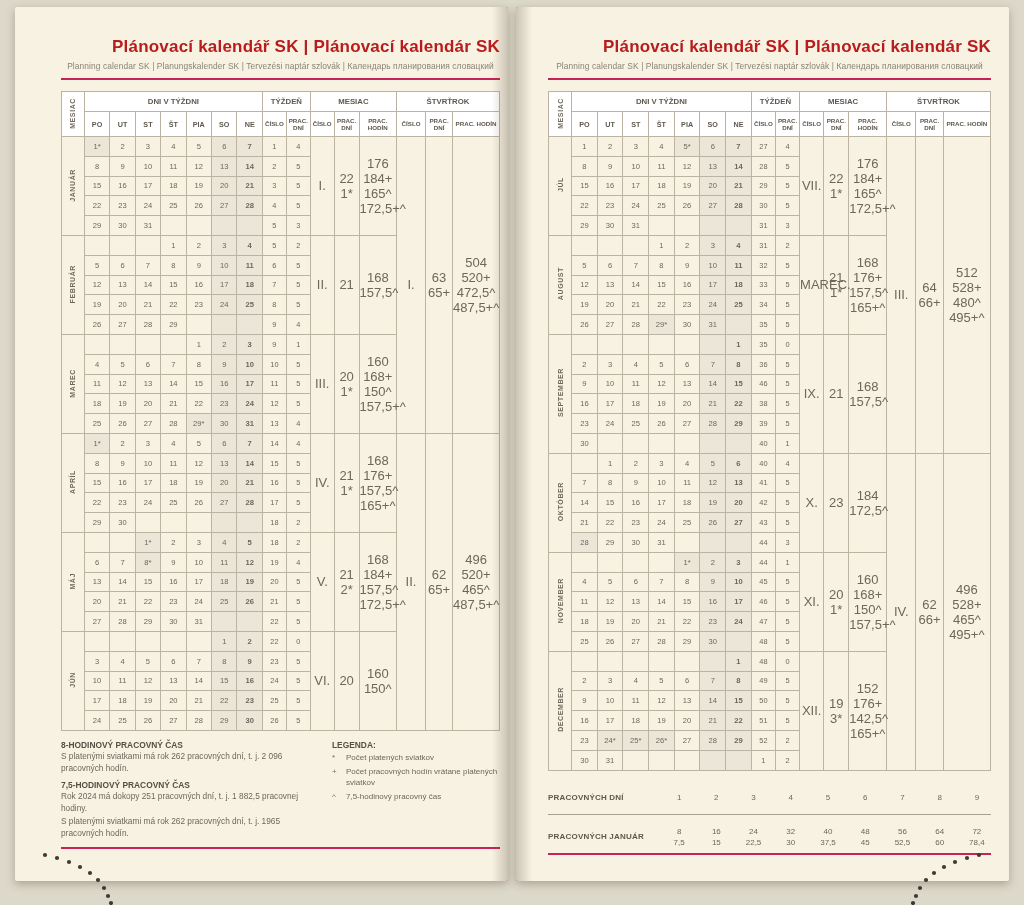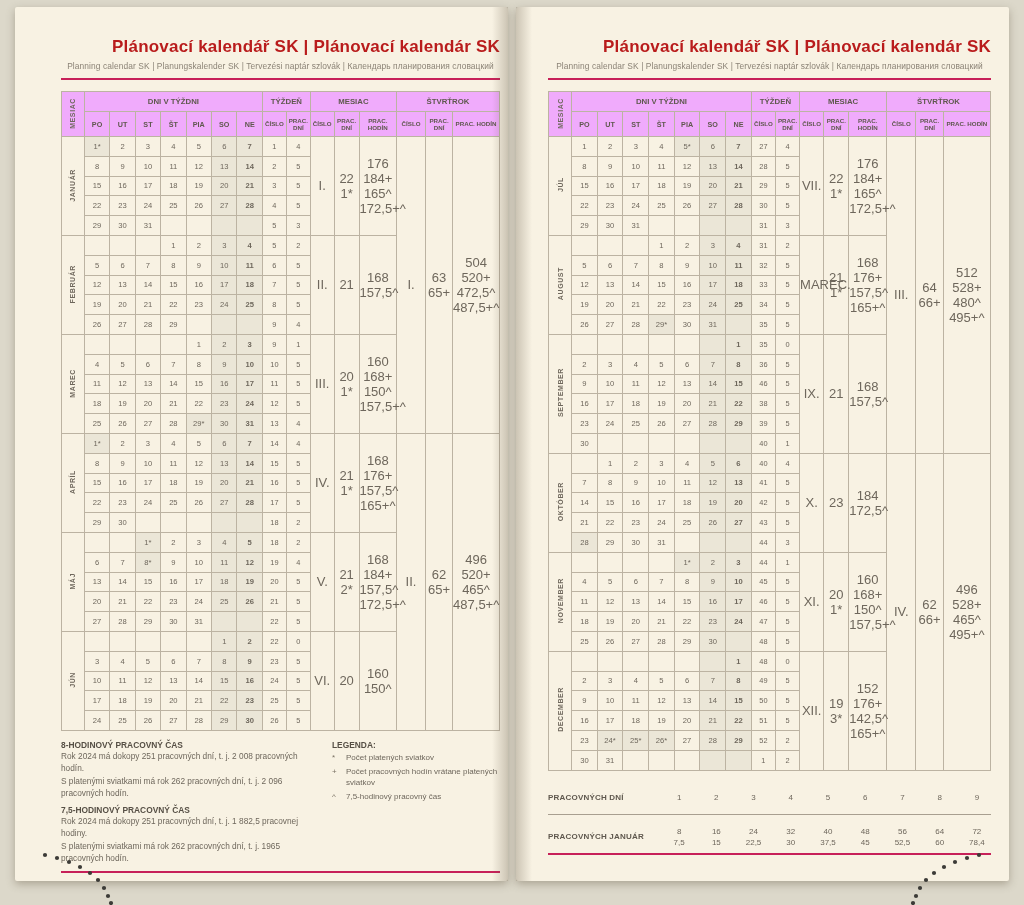--- a/index.html
+++ b/index.html
@@ -22,21 +22,21 @@
   .inner{position:relative;height:100%;box-sizing:border-box;}
   .page-left .inner{padding:30px 8px 0 46px;}
   .page-right .inner{padding:30px 18px 0 32px;}
 
   .title{margin:0;text-align:right;font-size:17px;font-weight:bold;color:#b91c1c;letter-spacing:.2px;}
   .subtitle{text-align:center;font-size:8.4px;color:#8b8376;margin-top:4px;letter-spacing:.1px;}
   .title-rule{height:2px;background:#c72159;margin-top:7px;}
 
   table.cal{border-collapse:collapse;width:100%;table-layout:fixed;margin-top:11px;}
   .cal th,.cal td{border:1px solid #bcb3a2;padding:0;box-sizing:border-box;}
-  .cal th{font-weight:bold;color:#5f584e;background:#f0abfc;}
+  .cal th{font-weight:bold;color:#5f584e;background:#ffffff;}
   .hrow1 th{height:20px;font-size:7.8px;}
   .hrow2 th{height:25px;}
   th.dh{font-size:7.2px;}
   th.sub{font-size:6.2px;line-height:1.2;padding:1px;}
   .c-mesiac,.mname{vertical-align:middle;text-align:center;}
   .vert{writing-mode:vertical-rl;transform:rotate(180deg);display:inline-block;
         font-size:7px;font-weight:bold;color:#6e675c;letter-spacing:.6px;}
   .cal td{height:19.8px;text-align:center;vertical-align:middle;
           font-size:7.6px;color:#6e675c;}
   .tint{background:#ebe6d7;}
@@ -538,21 +538,20 @@
               <td class="day tint sun">30</td>
               <td class="wk">26</td>
               <td class="wk">5</td>
             </tr>
           </tbody>
         </table>
       </div>
     <div class="footer-left">
       <div class="ft-main">
         <div class="ft-title">8-HODINOVÝ PRACOVNÝ ČAS</div>
-        <div class="ft-line">Rok 2024 má dokopy 251 pracovných dní, t. j. 2 008 pracovných hodín.</div>
         <div class="ft-line">S platenými sviatkami má rok 262 pracovných dní, t. j. 2 096 pracovných hodín.</div>
         <div class="ft-title">7,5-HODINOVÝ PRACOVNÝ ČAS</div>
         <div class="ft-line">Rok 2024 má dokopy 251 pracovných dní, t. j. 1 882,5 pracovnej hodiny.</div>
         <div class="ft-line">S platenými sviatkami má rok 262 pracovných dní, t. j. 1965 pracovných hodín.</div>
       </div>
       <div class="legend">
         <div class="ft-title">LEGENDA:</div>
         <div class="legend-item">
           <span class="legend-sym">*</span>
           <span>Počet platených sviatkov</span>

